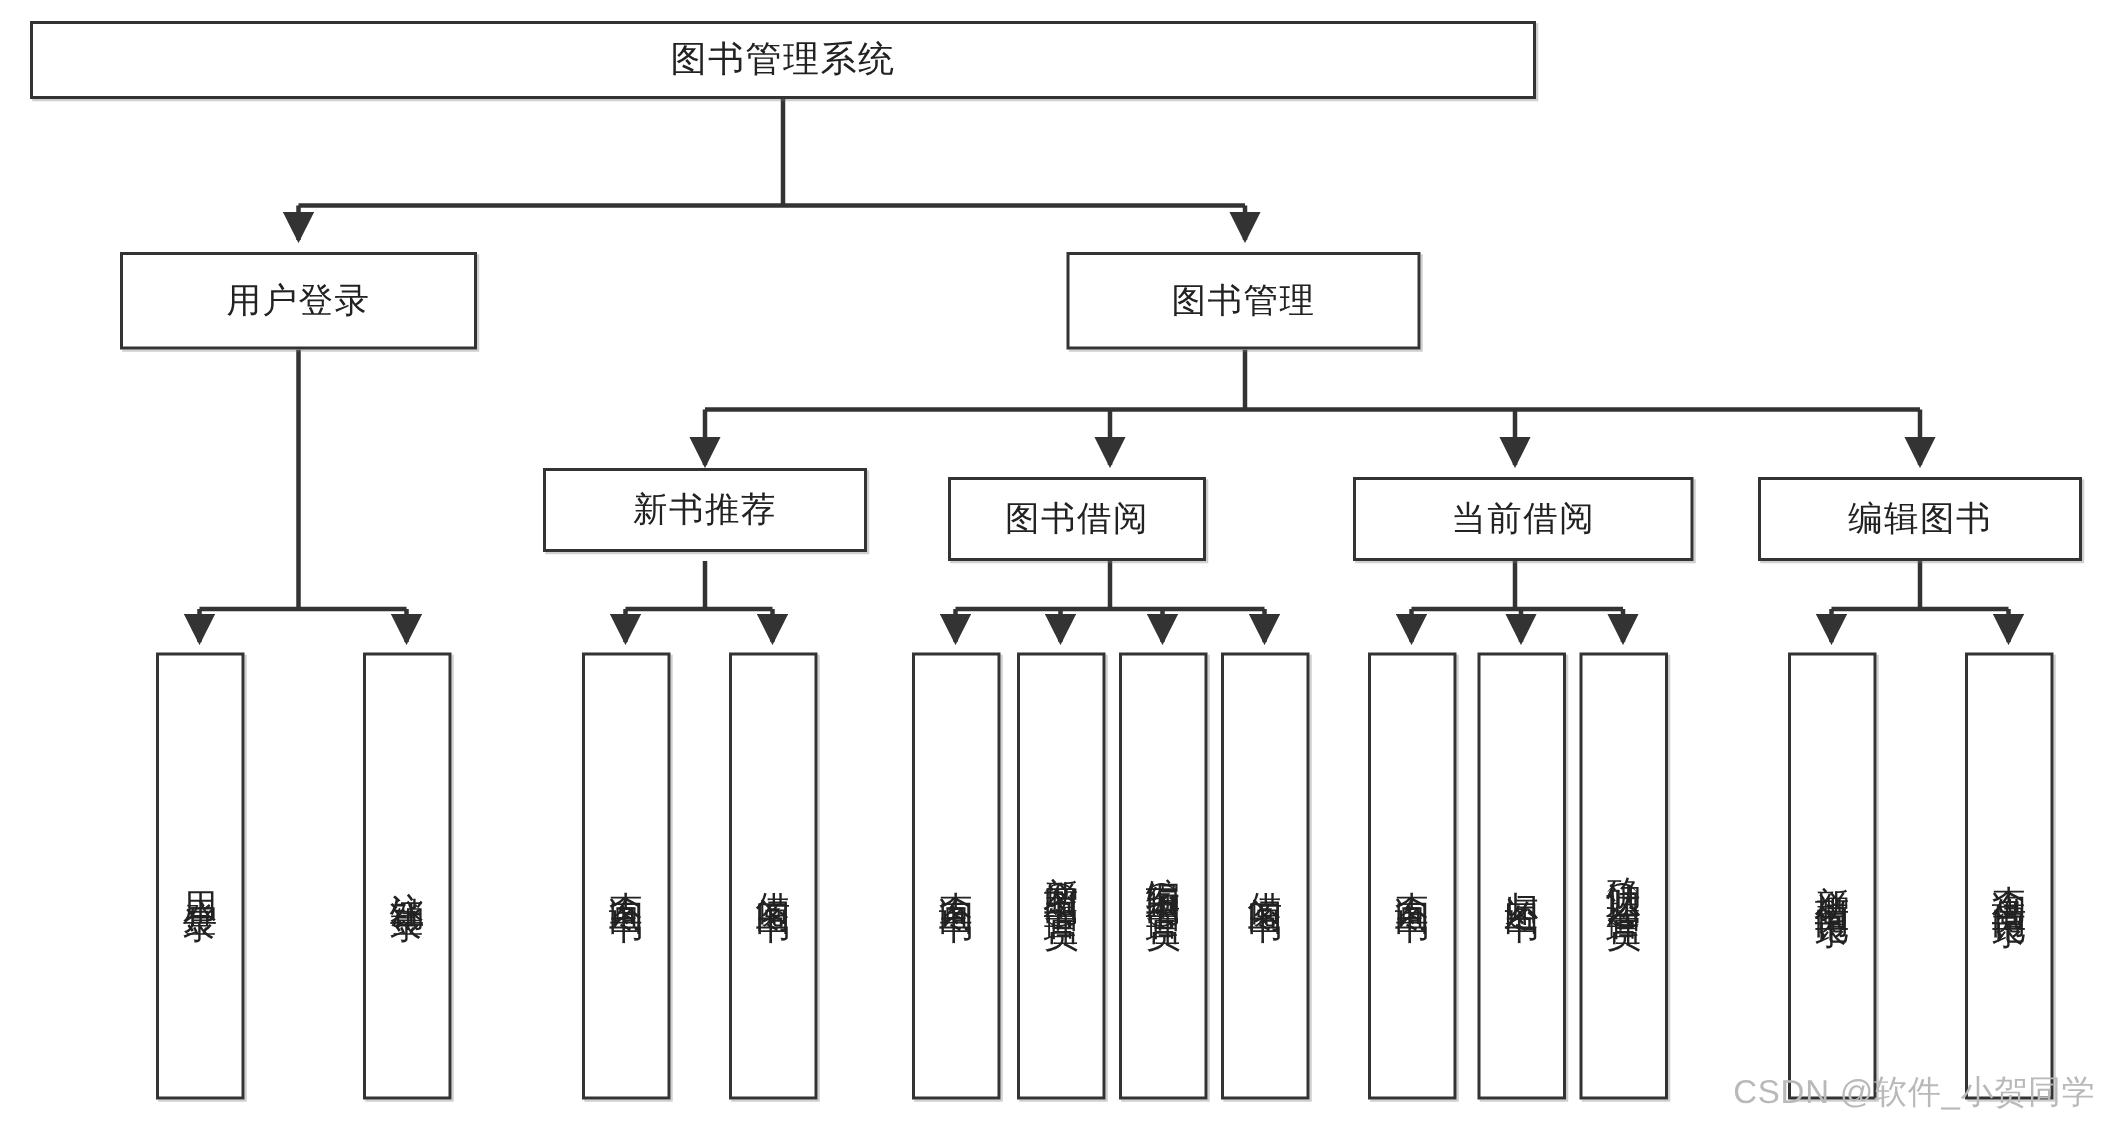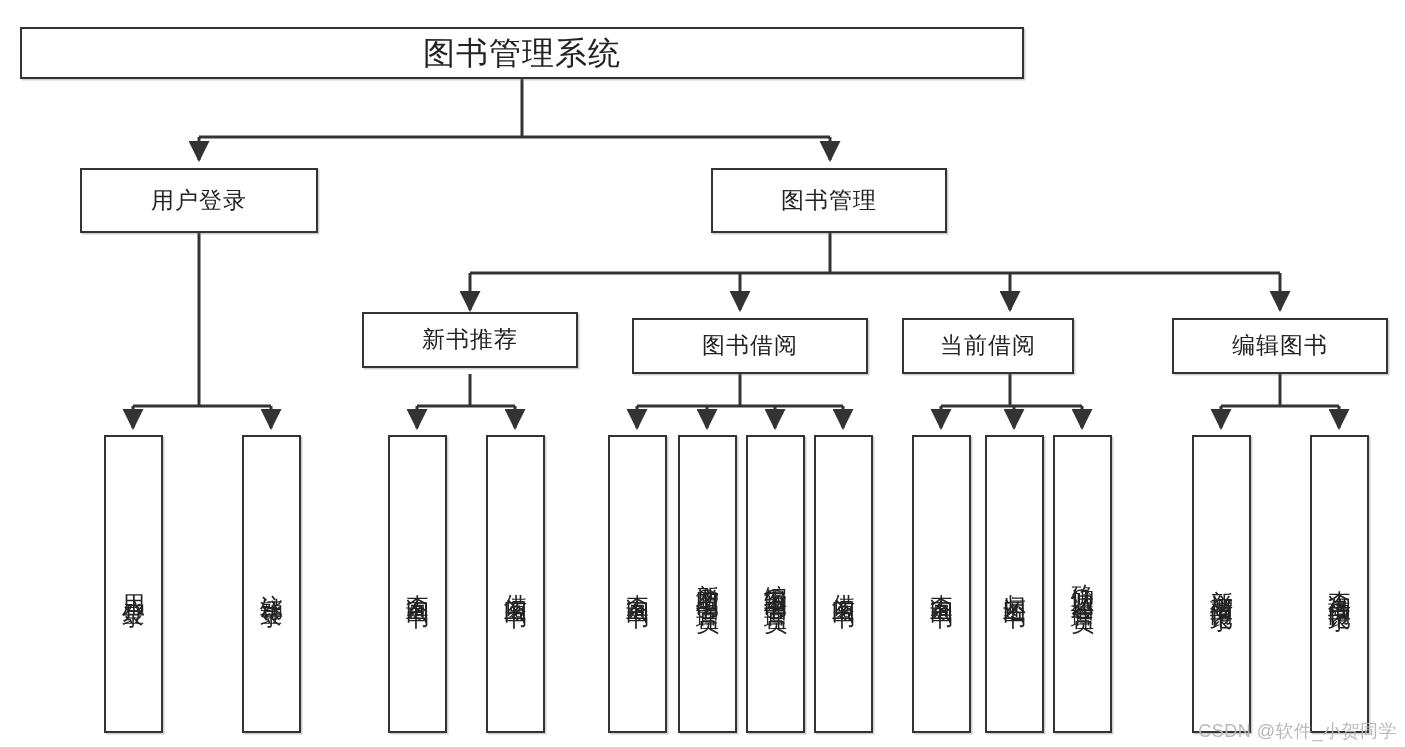--- a/index.html
+++ b/index.html
@@ -40,36 +40,35 @@
     font-size: 23px;
     letter-spacing: 4px;
     line-height: 1.25;
     padding-top: 6px;
     padding-bottom: 6px;
     align-items: center;
     justify-content: center;
     white-space: normal;
   }
   .node.root {
-    font-size: 32px;
-    margin-top: 13px;
+    font-size: 24px;
   }
   #wires {
     position: absolute;
     left: 0;
     top: 0;
     width: 1405px;
     height: 747px;
     pointer-events: none;
   }
   .watermark {
     position: absolute;
     right: 8px;
     bottom: 4px;
-    font-size: 18px;
+    font-size: 22px;
     color: #b9b9b9;
     letter-spacing: 0.5px;
     white-space: nowrap;
   }
 </style>
 </head>
 <body>
 
 <div id="canvas">
 
@@ -122,22 +121,22 @@
       <path d="M 1339 406 L 1339 428" marker-end="url(#arrow)"></path>
     </g>
   </svg>
 
   <div class="node horiz root" style="left: 20px; top: 14px; width: 1004px; height: 52px;">图书管理系统</div>
 
   <div class="node horiz" style="left: 80px; top: 168px; width: 238px; height: 65px;">用户登录</div>
   <div class="node horiz" style="left: 711px; top: 168px; width: 236px; height: 65px;">图书管理</div>
 
   <div class="node horiz" style="left: 362px; top: 312px; width: 216px; height: 56px;">新书推荐</div>
-  <div class="node horiz" style="left: 632px; top: 318px; width: 236px; height: 56px;">图书借阅</div>
-  <div class="node horiz" style="left: 902px; top: 318px; width: 172px; height: 56px;">当前借阅</div>
+  <div class="node horiz" style="left: 632px; top: 318px; width: 172px; height: 56px;">图书借阅</div>
+  <div class="node horiz" style="left: 902px; top: 318px; width: 227px; height: 56px;">当前借阅</div>
   <div class="node horiz" style="left: 1172px; top: 318px; width: 216px; height: 56px;">编辑图书</div>
 
   <div class="node vert" style="left: 104px; top: 435px; width: 59px; height: 298px;">用户登录</div>
   <div class="node vert" style="left: 242px; top: 435px; width: 59px; height: 298px;">注销登录</div>
   <div class="node vert" style="left: 388px; top: 435px; width: 59px; height: 298px;">查询图书</div>
   <div class="node vert" style="left: 486px; top: 435px; width: 59px; height: 298px;">借阅图书</div>
   <div class="node vert" style="left: 608px; top: 435px; width: 59px; height: 298px;">查询图书</div>
   <div class="node vert" style="left: 678px; top: 435px; width: 59px; height: 298px;">新增图书（管理员）</div>
   <div class="node vert" style="left: 746px; top: 435px; width: 59px; height: 298px;">编辑图书（管理员）</div>
   <div class="node vert" style="left: 814px; top: 435px; width: 59px; height: 298px;">借阅图书</div>

